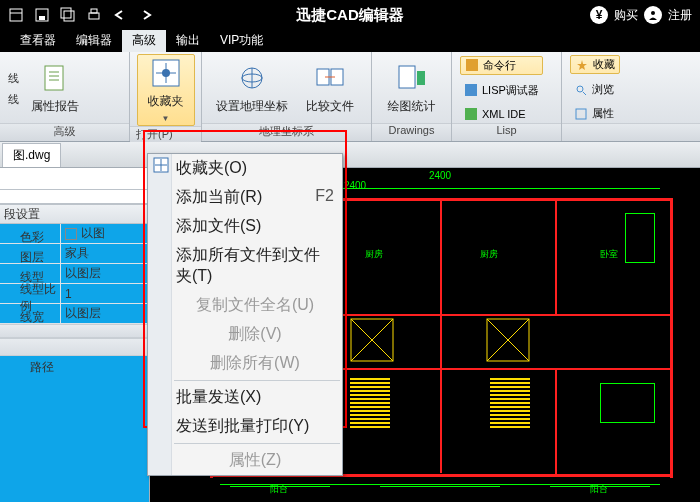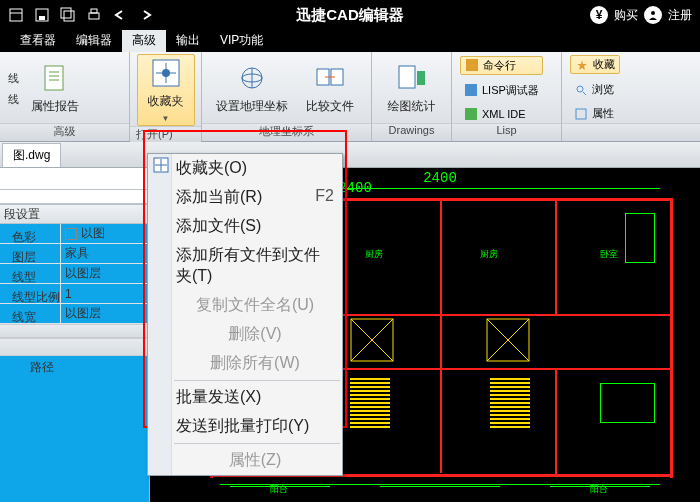--- a/index.html
+++ b/index.html
@@ -36,32 +36,32 @@
   .doctab-row { height:26px; background:linear-gradient(#eceff2,#d5dade); border-bottom:1px solid #a4acb4; display:flex; align-items:flex-end; }
   .doc-tab { background:#fff; border:1px solid #b4bbc3; border-bottom:none; padding:3px 10px; font-size:12px; margin-left:2px;}
   
   
   .main { position:absolute; top:168px; left:0; right:0; bottom:0; display:flex; }
   
   
   .left-panel { width:150px; background:#0ea5e9; border-right:1px solid #a9b1b9; font-size:12px; }
   .panel-head { height:20px; background:linear-gradient(#eef1f4,#dde2e7); border-bottom:1px solid #bcc3ca; border-top:1px solid #bcc3ca; padding-left:4px; display:flex; align-items:center; color:#333;}
   .prop-row { height:20px; display:flex; border-bottom:1px solid #dde2e7; }
-  .prop-k { width:60px; padding-left:12px; color:#333; display:flex; align-items:center;margin-top:8px;}
+  .prop-k { width:60px; padding-left:20px; color:#333; display:flex; align-items:center;margin-top:8px;}
   .prop-v { flex:1; display:flex; align-items:center; border-left:1px solid #dde2e7; padding-left:4px; color:#333;}
   .chk { width:12px; height:12px; border:1px solid #888; margin-right:4px; display:inline-block;}
   .panel-div { height:14px; background:linear-gradient(#e7ebef,#d8dde3); border-top:1px solid #c8ced4; border-bottom:1px solid #c8ced4;}
   .path-row { display:flex; align-items:center; height:22px; padding-left:30px; color:#333;}
   
   
   .canvas { flex:1; background:#000; position:relative; overflow:hidden;}
   .fp-line { position:absolute; background:#00ff00; }
   .fp-line.red { background:#ff2020; }
   .fp-text { position:absolute; color:#00ff00; font-size:9px; }
-  .dim-t { position:absolute; color:#00ff00; font-size:14px; transform:translateX(-50%);font-family:Liberation Mono, monospace;}
+  .dim-t { position:absolute; color:#00ff00; font-size:10px; transform:translateX(-50%);}
   .stairs { position:absolute; }
   .stairs span { display:block; width:100%; height:2px; background:#ffdd00; margin-bottom:2px;}
   .diag { position:absolute; }
   
   
   .ctx-frame { position:absolute; left:143px; top:130px; width:204px; height:298px; border:2px solid #ff0000; z-index:100; }
   .ctx-menu { position:absolute; left:147px; top:153px; width:196px; background:#f4f4f4; border:1px solid #9aa4ae; box-shadow:2px 2px 4px rgba(0,0,0,0.3); font-size:16px; z-index:101;}
   .ctx-sep { height:1px; background:#c8ced4; margin:2px 2px 2px 26px;}
   .ctx-item { padding:4px 8px 4px 28px; position:relative; color:#222; }
   .ctx-item.dis { color:#9a9a9a;text-align:center; }

